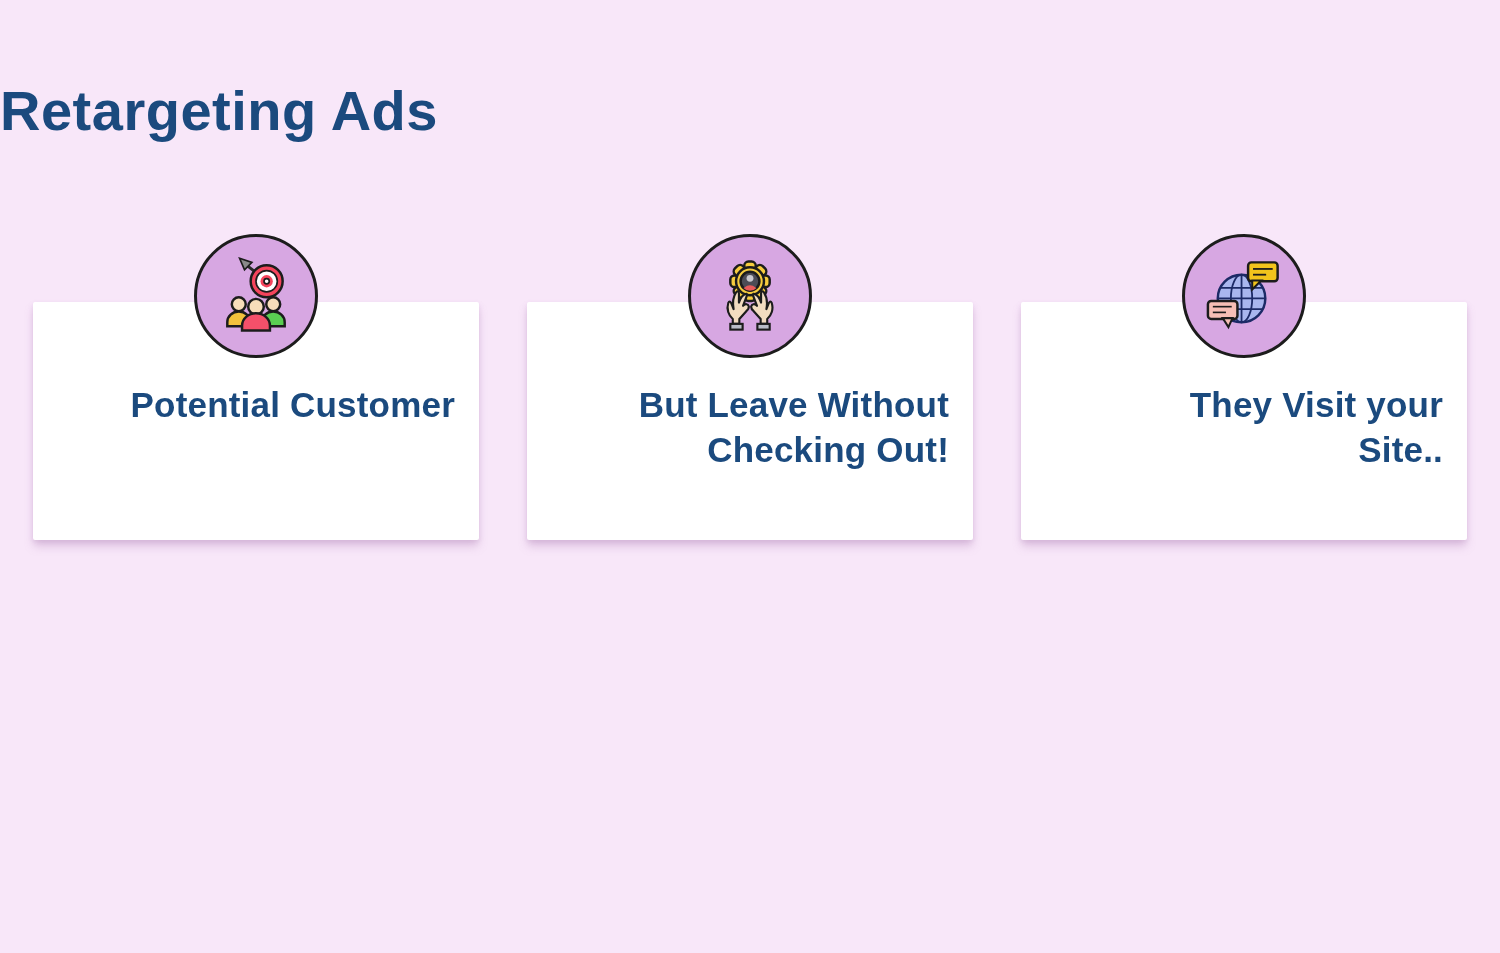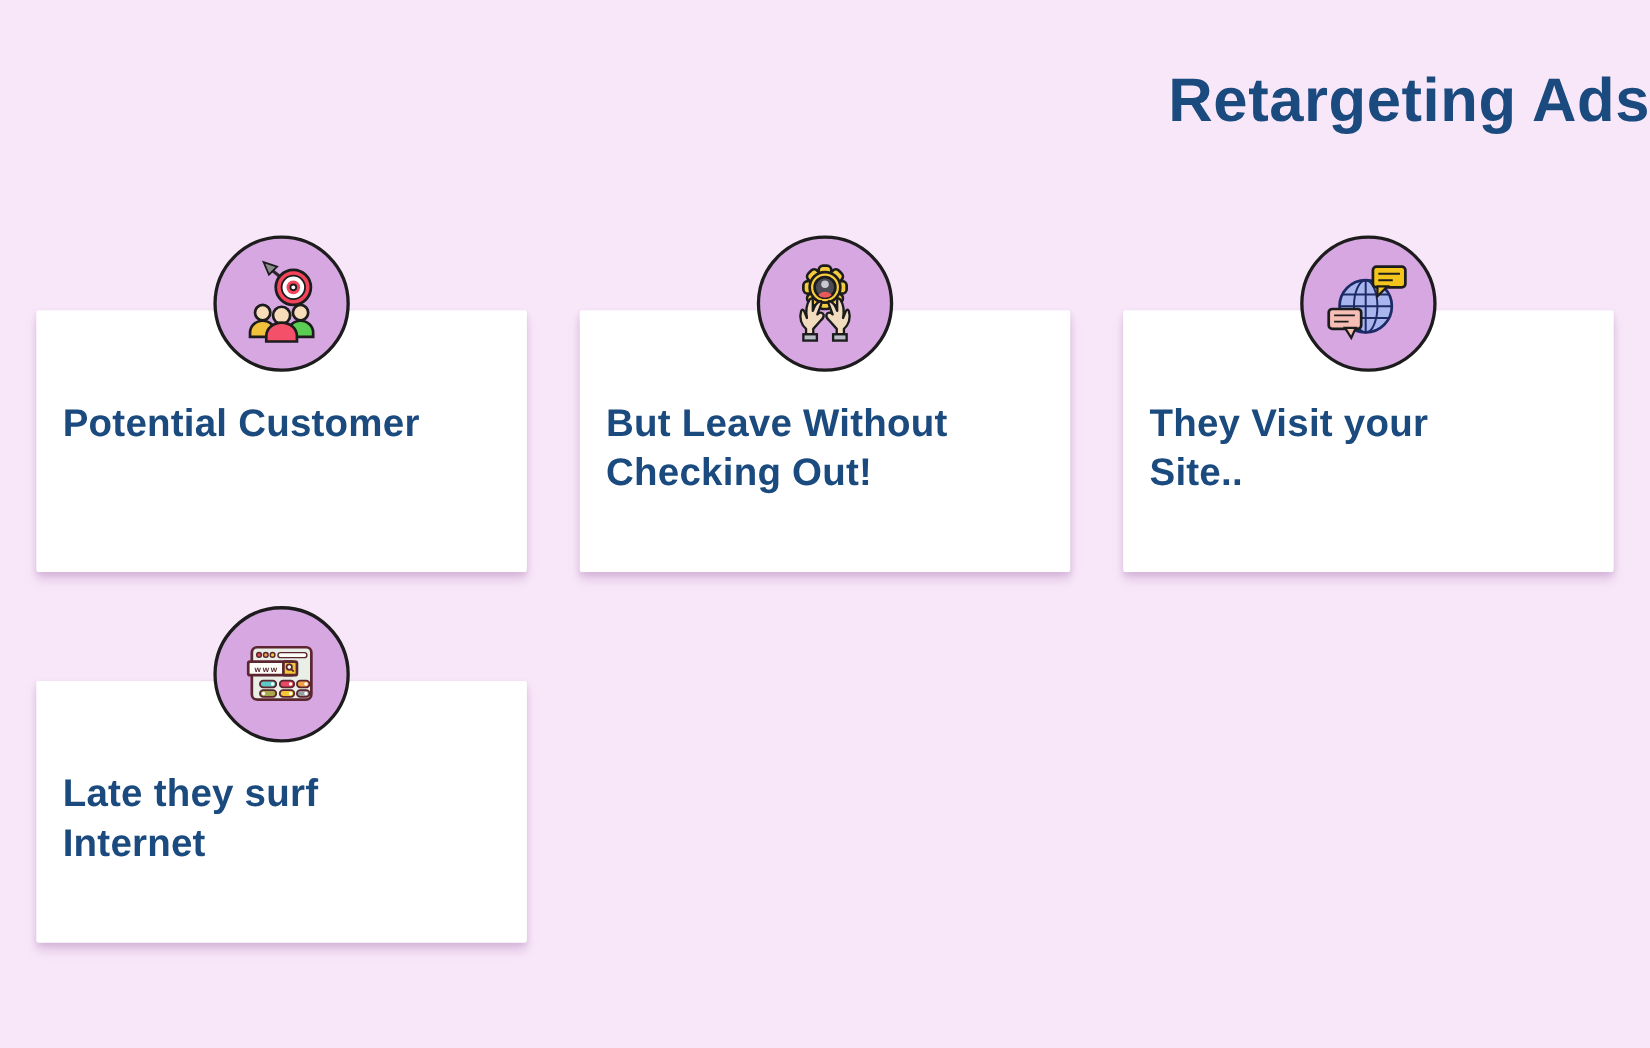--- a/index.html
+++ b/index.html
@@ -3,22 +3,22 @@
 <meta charset="utf-8">
 <style>
   html,body{margin:0;padding:0;}
   body{
     width:1500px;height:953px;
     background:#f8e7f9;
     font-family:"Liberation Sans", sans-serif;
     overflow:hidden;
   }
   .page-title{
-    margin:56px 0 0 0;
-    text-align:right;
+    margin:76px 0 0 0;
+    text-align:left;
     font-size:56px;
     font-weight:700;
     letter-spacing:0.5px;
     color:#1b4a7e;
     line-height:70px;
   }
   .grid{
     margin:156px 33px 0 33px;
     display:grid;
     grid-template-columns:repeat(3,1fr);
@@ -39,21 +39,21 @@
     transform:translateX(-50%);
     width:118px;height:118px;
     border-radius:50%;
     background:#d7a7e2;
     border:3px solid #1c1c1c;
     display:flex;align-items:center;justify-content:center;
   }
   .icon-circle svg{width:82px;height:82px;display:block;}
   .card-text{
     padding:80px 24px 0 24px;
-    text-align:left;
+    text-align:right;
     font-size:35px;
     font-weight:600;
     line-height:45px;
     color:#1b4a7e;
     white-space:pre-line;
     letter-spacing:0.2px;
   }
   svg text{font-family:"Liberation Sans", sans-serif;}
 </style>
 </head>
@@ -190,23 +190,14 @@
       <svg viewBox="0 0 100 100">
           <use href="#ico-globe-chat"></use>
         </svg>
     </div>
     <div class="card-text">They Visit your
 Site..</div>
   </div>
 
 
 
-  <div class="card">
-    <div class="icon-circle">
-      <svg viewBox="0 0 100 100">
-          <use href="#ico-browser-search"></use>
-        </svg>
-    </div>
-    <div class="card-text">Late they surf
-Internet</div>
-  </div>
 
 </div>
 
 </body></html>

